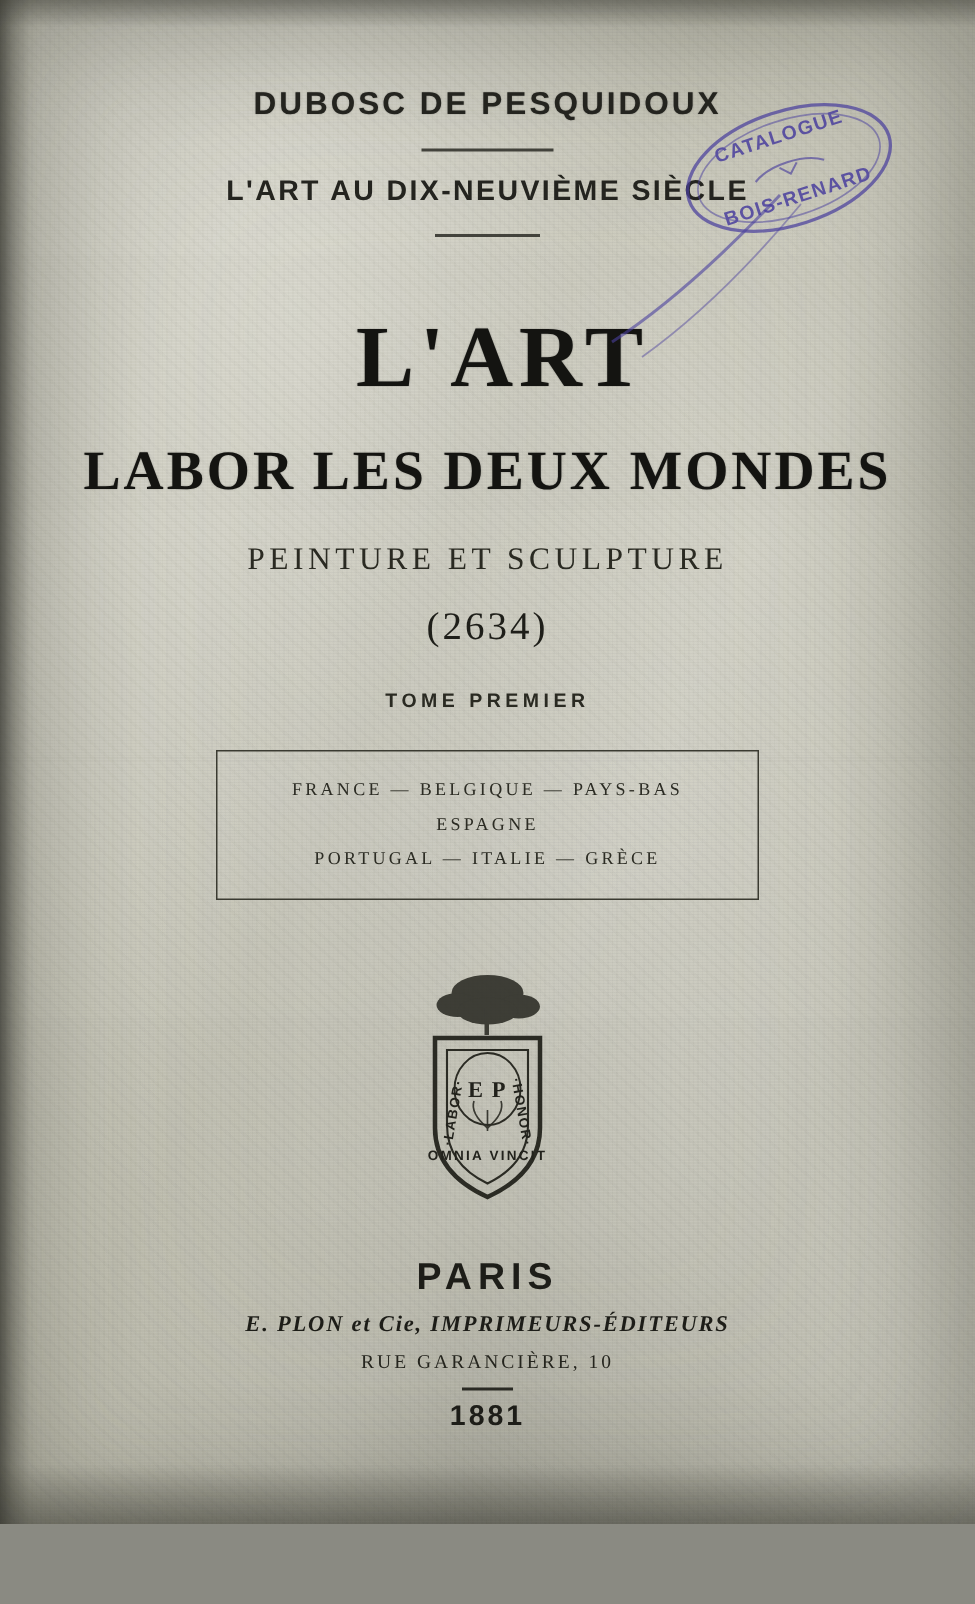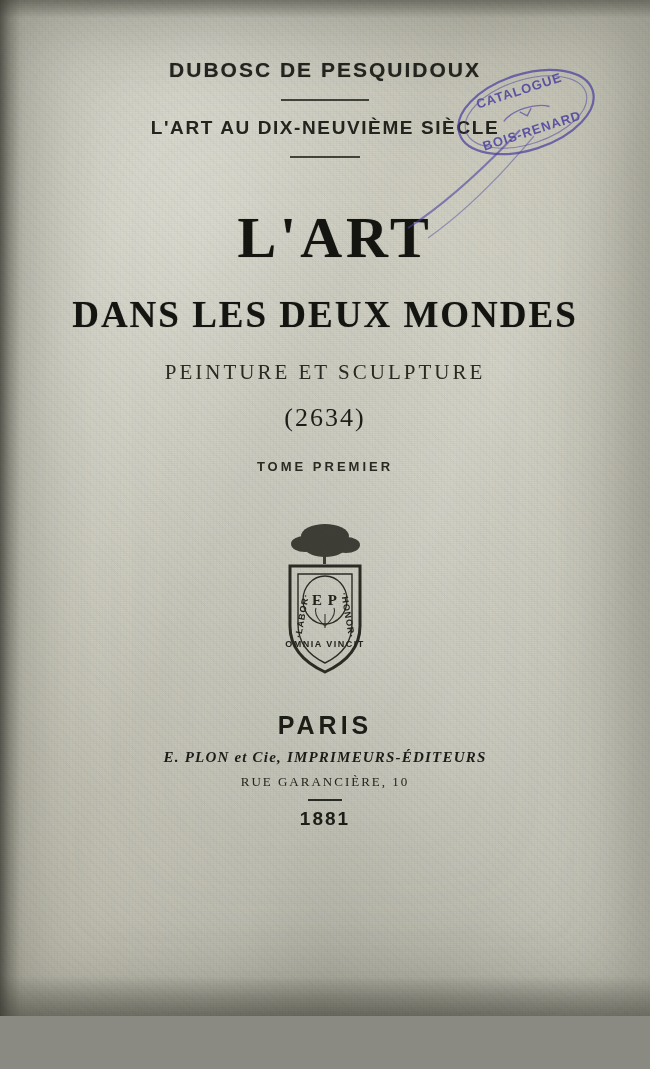--- a/index.html
+++ b/index.html
@@ -252,28 +252,33 @@
     <div class="author">DUBOSC DE PESQUIDOUX</div>
 
     <div class="rule-short"></div>
 
     <div class="series">L'ART AU DIX-NEUVIÈME SIÈCLE</div>
 
     <div class="rule-short tiny"></div>
 
     <div class="main-title">L'ART</div>
 
-    <div class="sub-title">DANS LES DEUX MONDES</div>
+    <div class="sub-title">LABOR LES DEUX MONDES</div>
 
     <div class="genres">PEINTURE ET SCULPTURE</div>
 
     <div class="year">(2634)</div>
 
     <div class="volume">TOME PREMIER</div>
 
+    <div class="box">
+      <div class="line">FRANCE — BELGIQUE — PAYS-BAS</div>
+      <div class="line">ESPAGNE</div>
+      <div class="line">PORTUGAL — ITALIE — GRÈCE</div>
+    </div>
 
     <div class="emblem">
       <svg width="130" height="175" viewBox="0 0 130 175" aria-hidden="true">
 
         <g fill="#2b2b24" opacity="0.88">
           <ellipse cx="65" cy="22" rx="24" ry="12"></ellipse>
           <ellipse cx="45" cy="30" rx="14" ry="8"></ellipse>
           <ellipse cx="86" cy="31" rx="14" ry="8"></ellipse>
           <ellipse cx="65" cy="34" rx="20" ry="9"></ellipse>
           <rect x="63" y="32" width="3" height="18"></rect>

